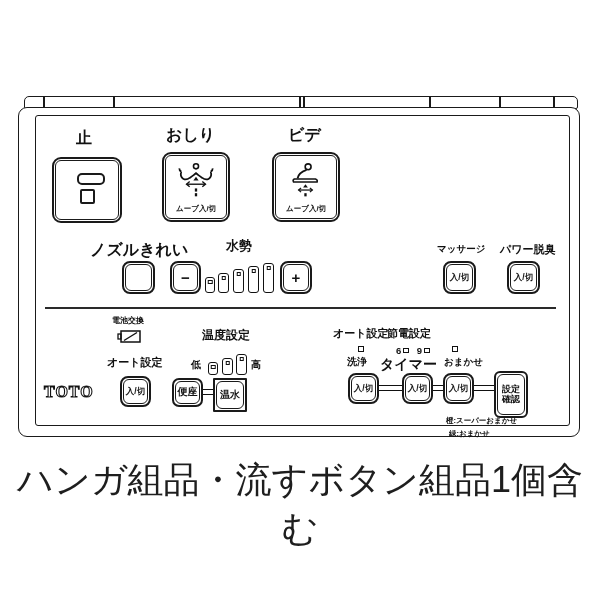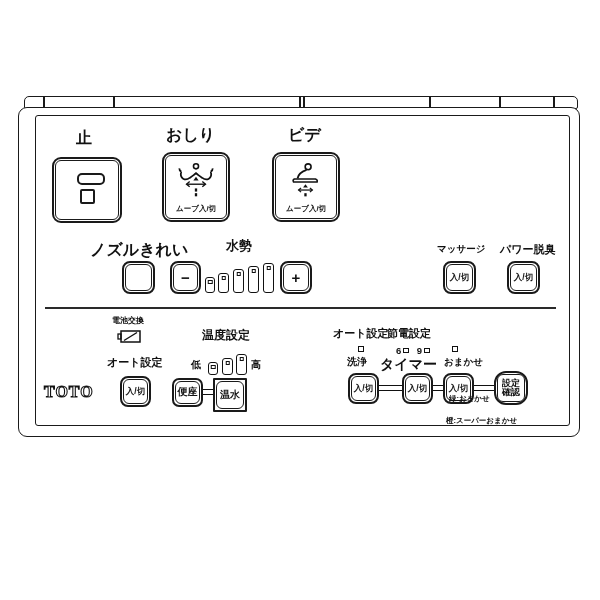--- a/index.html
+++ b/index.html
@@ -179,23 +179,24 @@
   </div>
   <div class="conn" style="left:379px;top:385px;width:23px"></div>
   <div class="btn" style="left:402px;top:373px;width:31px;height:31px;border-radius:8px">
     <span class="btxt" style="font-size:8.5px">入/切</span>
   </div>
   <div class="conn" style="left:433px;top:385px;width:10px"></div>
   <div class="btn" style="left:443px;top:373px;width:31px;height:31px;border-radius:8px">
     <span class="btxt" style="font-size:8.5px">入/切</span>
   </div>
   <div class="conn" style="left:474px;top:385px;width:21px"></div>
-  <div class="btn" style="left:494px;top:371px;width:34px;height:34px;border-radius:12px">
+  <div class="btn" style="left:494px;top:371px;width:34px;height:47px;border-radius:6px">
     <span class="btxt" style="font-size:9px;flex-direction:column">
       <span>設定</span>
       <span>確認</span>
     </span>
   </div>
 
-  <div class="note" style="left:449px;top:394px">緑:おまかせ</div>
+  <div class="note" style="left:449px;top:429px">緑:おまかせ</div>
   <div class="note" style="left:446px;top:416px">橙:スーパーおまかせ</div>
 
+  <div class="caption">ハンガ組品・流すボタン組品1個含む</div>
 </div>
 
 </body></html>

